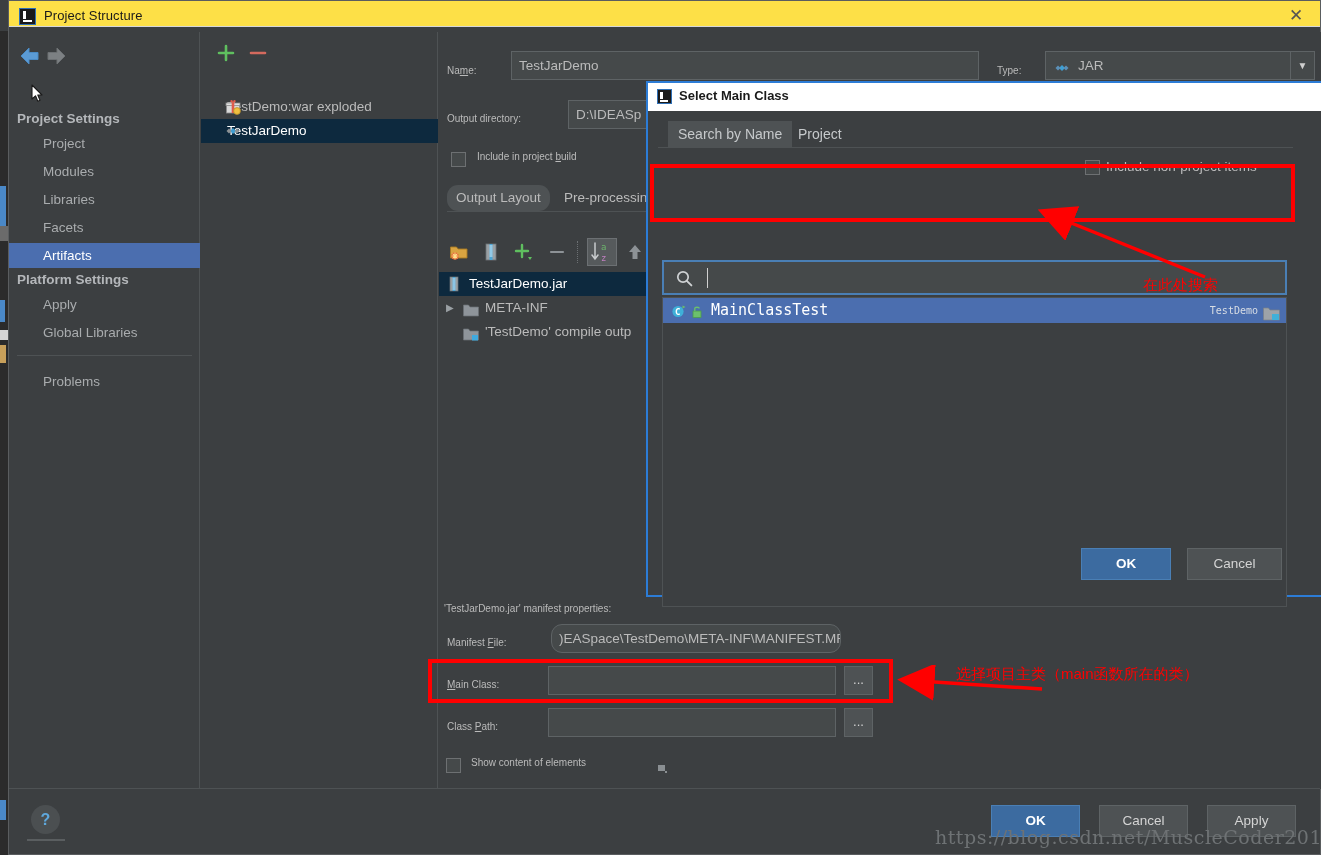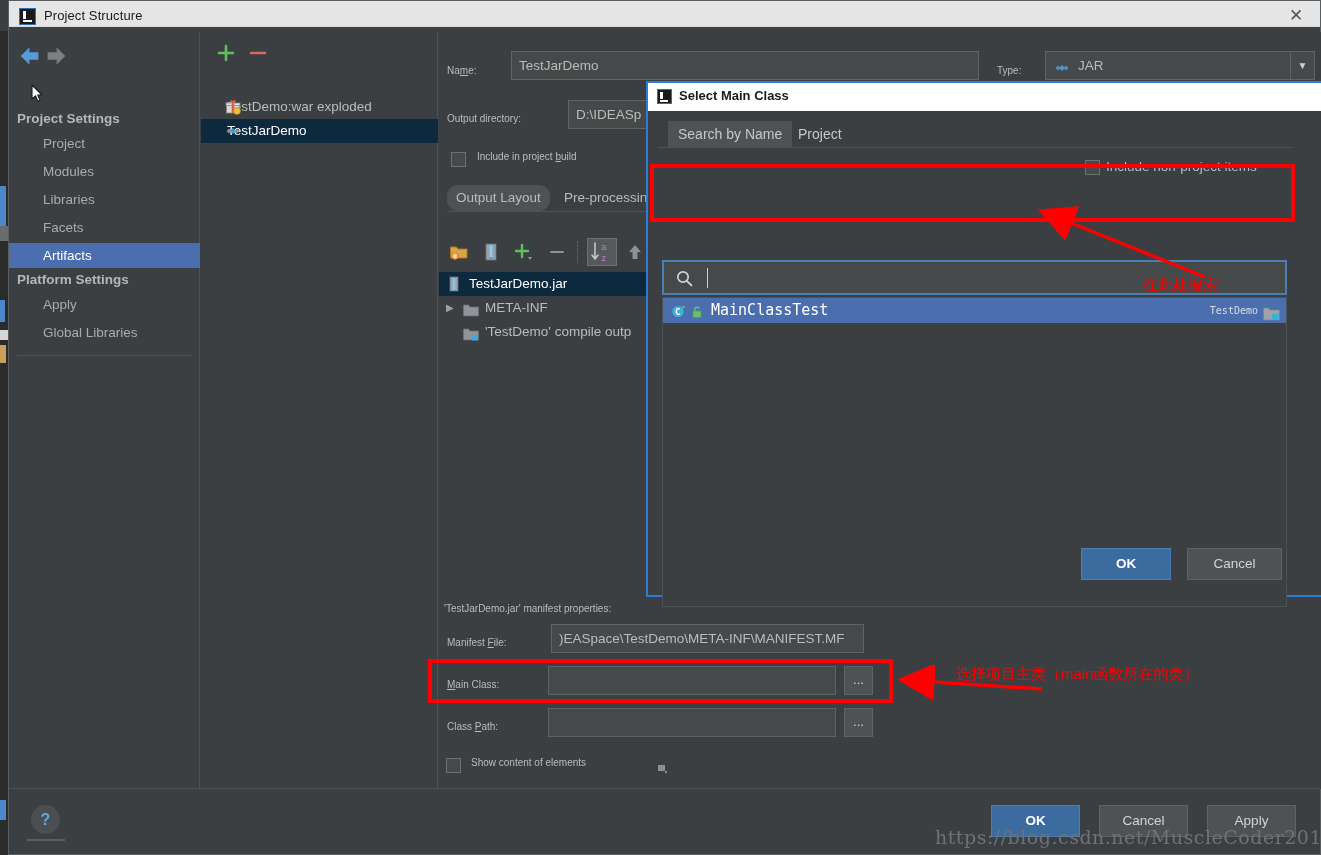--- a/index.html
+++ b/index.html
@@ -29,21 +29,21 @@
     position: absolute;
     left: 8px; top: 0px;
     width: 1313px; height: 855px;
     background: #3c3f41;
     border: 1px solid #5a5d5f;
     box-sizing: border-box;
   }
   .titlebar {
     position: absolute; left: 0; top: 0;
     width: 100%; height: 26px;
-    background: #e5e5e5;
+    background: #fde047;
     border-bottom: 1px solid #d8d8d8;
     box-sizing: border-box;
     padding-left: 33px;
   }
   .title-icon {
     position: absolute; left: 10px; top: 7px;
     width: 17px; height: 17px;
     background: #1a1a1a;
     border: 1px solid #2f6fb5;
     box-sizing: border-box;
@@ -382,20 +382,21 @@
       <div class="nav-item" style="top:127px;">Modules</div>
       <div class="nav-item" style="top:155px;">Libraries</div>
       <div class="nav-item sel" style="top:211px;">Artifacts</div>
       <div class="nav-item" style="top:183px;">Facets</div>
 
       <div class="group-head" style="top:240px;">Platform Settings</div>
       <div class="nav-item" style="top:260px;">Apply</div>
       <div class="nav-item" style="top:288px;">Global Libraries</div>
 
       <div class="nav-divider" style="top:323px;"></div>
+      <div class="nav-item" style="top:337px;">Problems</div>
     </div>
 
     <div class="artifacts-panel">
       <div class="plus-btn">
         <svg width="22" height="22" viewBox="0 0 22 22">
           <path d="M11 4 L11 18 M4 11 L18 11" stroke="#5fbf5f" stroke-width="2.6" stroke-linecap="round"></path>
         </svg>
       </div>
       <div class="minus-btn">
         <svg width="22" height="22" viewBox="0 0 22 22">
@@ -528,21 +529,21 @@
             <path d="M0.5 2 L5.5 2 L7 4 L15.5 4 L15.5 13 L0.5 13 Z" fill="#8e949a" stroke="#6b7176" stroke-width=".7"></path>
             <rect x="9" y="8" width="6" height="5.5" fill="#3fa9de"></rect>
           </svg>
         </span>
         <span style="position:absolute; left:46px;">'TestDemo' compile outp</span>
       </div>
 
       <div class="lbl" style="left:5px; top:571px;">'TestJarDemo.jar' manifest properties:</div>
 
       <div class="lbl" style="left:8px; top:605px;">Manifest <u>F</u>ile:</div>
-      <div class="txtfield" style="left:112px; top:592px; width:313px; height:29px;">)EASpace\TestDemo\META-INF\MANIFEST.MF</div>
+      <div class="txtfield" style="left:112px; top:592px; width:290px; height:29px;border-radius:11px;">)EASpace\TestDemo\META-INF\MANIFEST.MF</div>
 
       <div class="lbl" style="left:8px; top:647px;"><u>M</u>ain Class:</div>
       <div class="txtfield" style="left:109px; top:634px; width:288px; height:29px;"></div>
       <div class="ell-btn" style="left:405px; top:634px;">...</div>
 
       <div class="lbl" style="left:8px; top:689px;">Class <u>P</u>ath:</div>
       <div class="txtfield" style="left:109px; top:676px; width:288px; height:29px;"></div>
       <div class="ell-btn" style="left:405px; top:676px;">...</div>
 
       <div class="chk" style="left:7px; top:726px;"></div>

